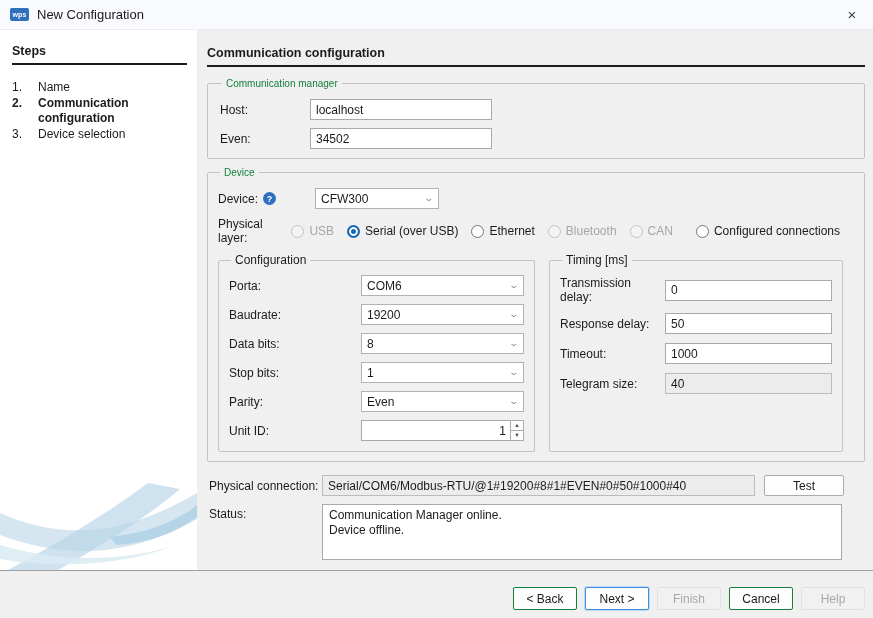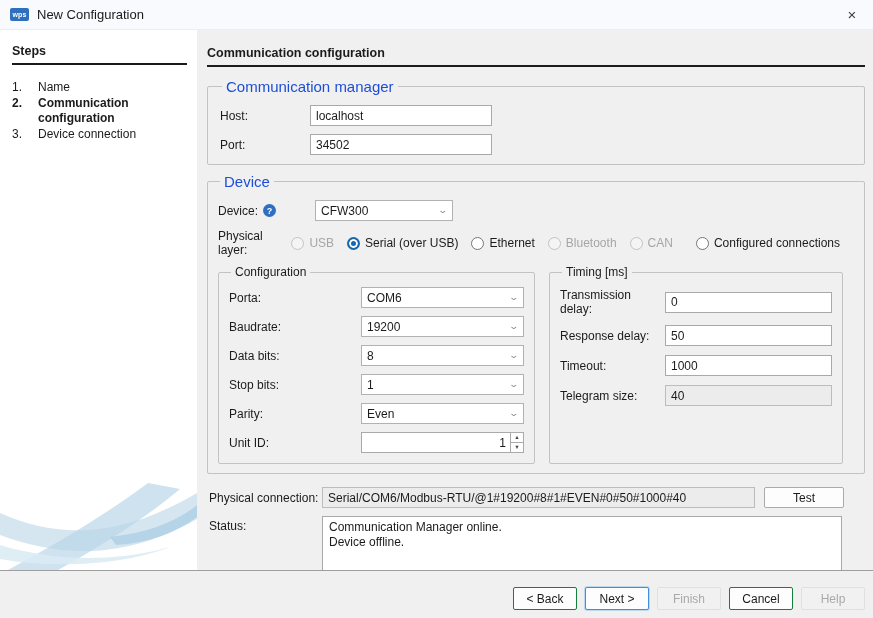--- a/index.html
+++ b/index.html
@@ -47,21 +47,21 @@
   .main-heading {
     font-weight:bold; font-size:12.5px; padding-bottom:5px;
     border-bottom:2px solid #1c1c1c; margin-bottom:11px;
   }
 
   
   fieldset.group {
     border:1px solid #c3c3c3; border-radius:2px; padding:2px 12px 9px 12px;
     margin-bottom:8px; min-inline-size:0;
   }
-  fieldset.group > legend { padding:0 4px; margin-left:2px; font-size:15px; color:#1d4ed8; }
+  fieldset.group > legend { padding:0 4px; margin-left:2px; font-size:10px; color:#15803d; }
 
   .form-row { display:flex; align-items:center; margin-top:8px; }
   .form-row .label { flex:none; }
 
   input.text {
     height:21px; border:1px solid #a9a9a9; background:#fff; padding:0 5px;
     font:inherit; color:#1b1b1b; outline:none;
   }
   input.text.readonly { background:#ececec; border-color:#bcbcbc; }
 
@@ -165,54 +165,54 @@
       <div class="step">
         <span class="num">1.</span>
         <span class="lbl">Name</span>
       </div>
       <div class="step active">
         <span class="num">2.</span>
         <span class="lbl">Communication configuration</span>
       </div>
       <div class="step">
         <span class="num">3.</span>
-        <span class="lbl">Device connection</span>
+        <span class="lbl">Device selection</span>
       </div>
       <svg class="swoosh" viewBox="0 0 197 95" preserveAspectRatio="none">
         <path d="M0,38 C55,62 115,66 197,18 L197,44 C120,88 55,80 0,60 Z" fill="#cfe2ee" opacity="0.85"></path>
         <path d="M148,8 C108,38 58,68 8,95 L58,95 C110,66 152,38 180,14 Z" fill="#b9d6e8" opacity="0.7"></path>
         <path d="M110,62 C145,58 175,48 197,30 L197,42 C176,58 148,68 116,70 Z" fill="#a5cbe2" opacity="0.65"></path>
         <path d="M0,70 C60,88 120,86 170,72 C130,88 60,95 0,84 Z" fill="#dcebf4" opacity="0.9"></path>
       </svg>
     </div>
 
     <div class="main">
       <div class="main-heading">Communication configuration</div>
 
       <fieldset class="group">
         <legend>Communication manager</legend>
         <div class="form-row">
           <span class="label" style="width:90px">Host:</span>
           <input class="text" style="width: 182px;" value="localhost">
         </div>
         <div class="form-row">
-          <span class="label" style="width:90px">Port:</span>
+          <span class="label" style="width:90px">Even:</span>
           <input class="text" style="width: 182px;" value="34502">
         </div>
       </fieldset>
 
       <fieldset class="group" style="padding-left:10px;padding-right:24px;">
         <legend>Device</legend>
 
         <div class="form-row">
           <span class="dev-label">
             <span>Device:</span>
             <span class="help-icon">?</span>
           </span>
-          <div class="select" style="width:138px">
+          <div class="select" style="width:124px">
             <span>CFW300</span>
             <span class="chev">⌄</span>
           </div>
         </div>
 
         <div class="form-row">
           <span class="dev-label">Physical layer:</span>
           <div class="radios">
             <span class="radio disabled">
               <span class="dot"></span>

